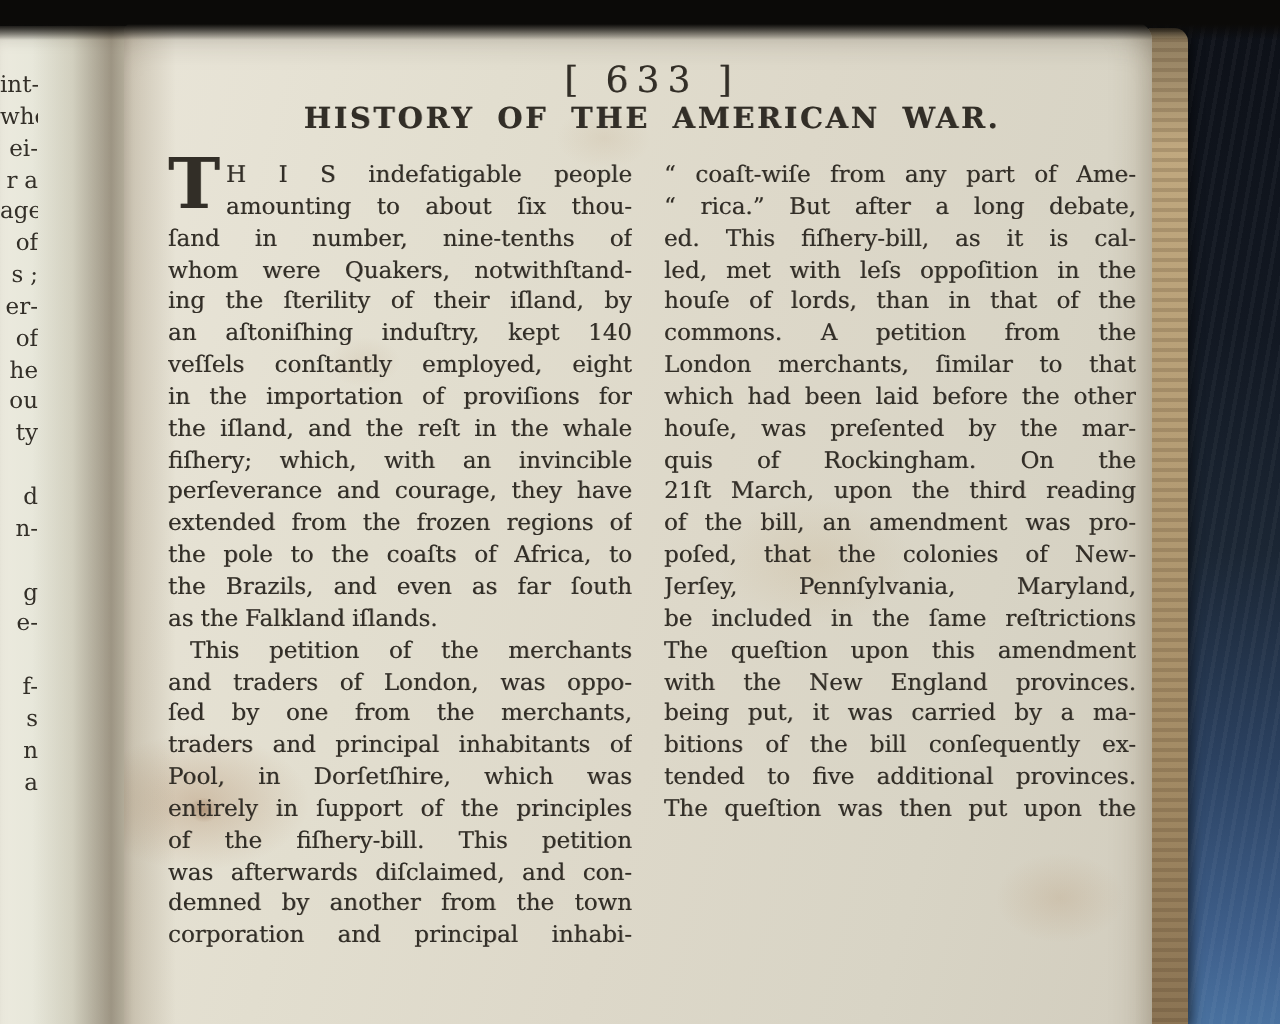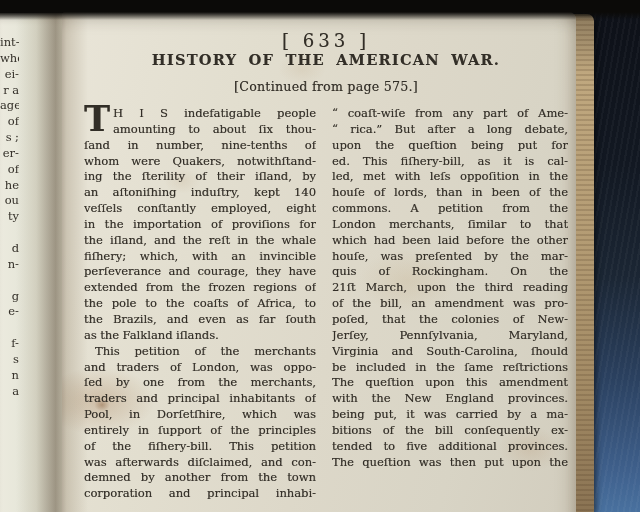--- a/index.html
+++ b/index.html
@@ -103,21 +103,20 @@
         <div class="tline">s</div>
         <div class="tline">n</div>
         <div class="tline">a</div>
       </div>
   </div>
 
   <div class="page">
     <div class="print">
       <div class="pagenum">[ 633 ]</div>
       <div class="title">HISTORY OF THE AMERICAN WAR.</div>
-      <div class="subtitle">[Continued from page 575.]</div>
       <div class="columns">
         <div class="col left">
           <span class="dropcap">T</span>
           <div>
               <div class="tline dcpad">H I S indefatigable people</div>
               <div class="tline dcpad">amounting to about ſix thou-</div>
               <div class="tline">ſand in number, nine-tenths of</div>
               <div class="tline">whom were Quakers, notwithſtand-</div>
               <div class="tline">ing the ſterility of their iſland, by</div>
               <div class="tline">an aſtoniſhing induſtry, kept 140</div>
@@ -138,34 +137,32 @@
               <div class="tline">entirely in ſupport of the principles</div>
               <div class="tline">of the fiſhery-bill. This petition</div>
               <div class="tline">was afterwards diſclaimed, and con-</div>
               <div class="tline">demned by another from the town</div>
               <div class="tline">corporation and principal inhabi-</div>
             </div>
         </div>
         <div class="col right">
             <div class="tline">“ coaſt-wiſe from any part of Ame-</div>
             <div class="tline">“ rica.”  But after a long debate,</div>
-            <div class="tline">upon the queſtion being put for</div>
             <div class="tline">ed. This fiſhery-bill, as it is cal-</div>
             <div class="tline">led, met with leſs oppoſition in the</div>
-            <div class="tline">houſe of lords, than in been of the</div>
+            <div class="tline">houſe of lords, than in that of the</div>
             <div class="tline">commons. A petition from the</div>
             <div class="tline">London merchants, ſimilar to that</div>
             <div class="tline">which had been laid before the other</div>
             <div class="tline">houſe, was preſented by the mar-</div>
             <div class="tline">quis of Rockingham. On the</div>
             <div class="tline">21ſt March, upon the third reading</div>
             <div class="tline">of the bill, an amendment was pro-</div>
             <div class="tline">poſed, that the colonies of New-</div>
             <div class="tline">Jerſey, Pennſylvania, Maryland,</div>
-            <div class="tline">Virginia and South-Carolina, ſhould</div>
             <div class="tline">be included in the ſame reſtrictions</div>
             <div class="tline">The queſtion upon this amendment</div>
             <div class="tline">with the New England provinces.</div>
             <div class="tline">being put, it was carried by a ma-</div>
             <div class="tline">bitions of the bill conſequently ex-</div>
             <div class="tline">tended to five additional provinces.</div>
             <div class="tline">The queſtion was then put upon the</div>
           </div>
       </div>
     </div>

